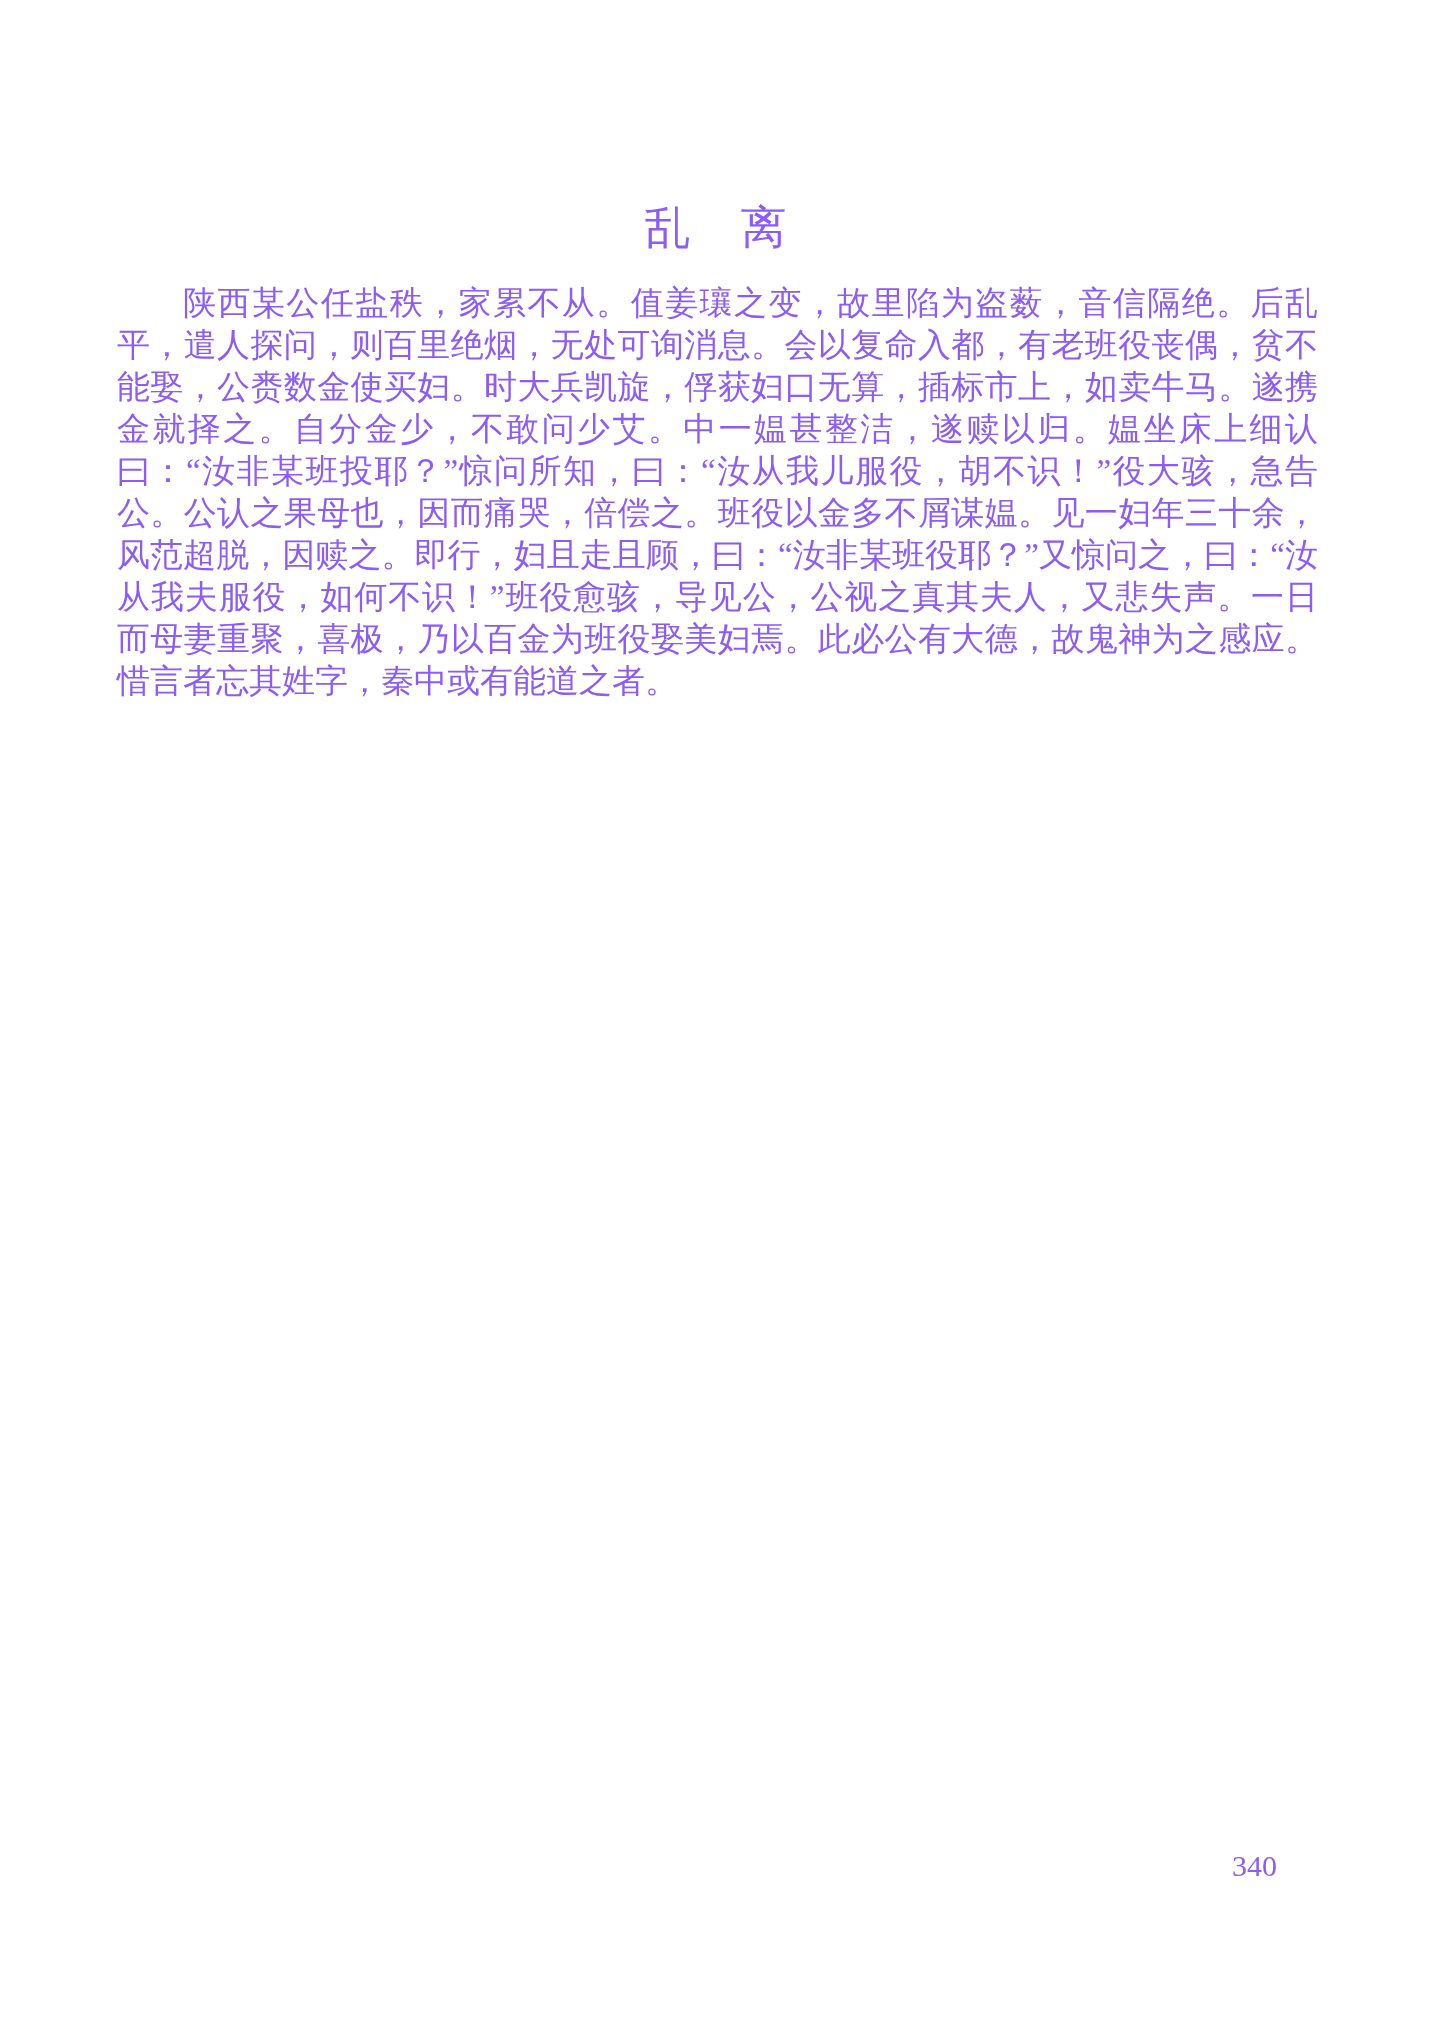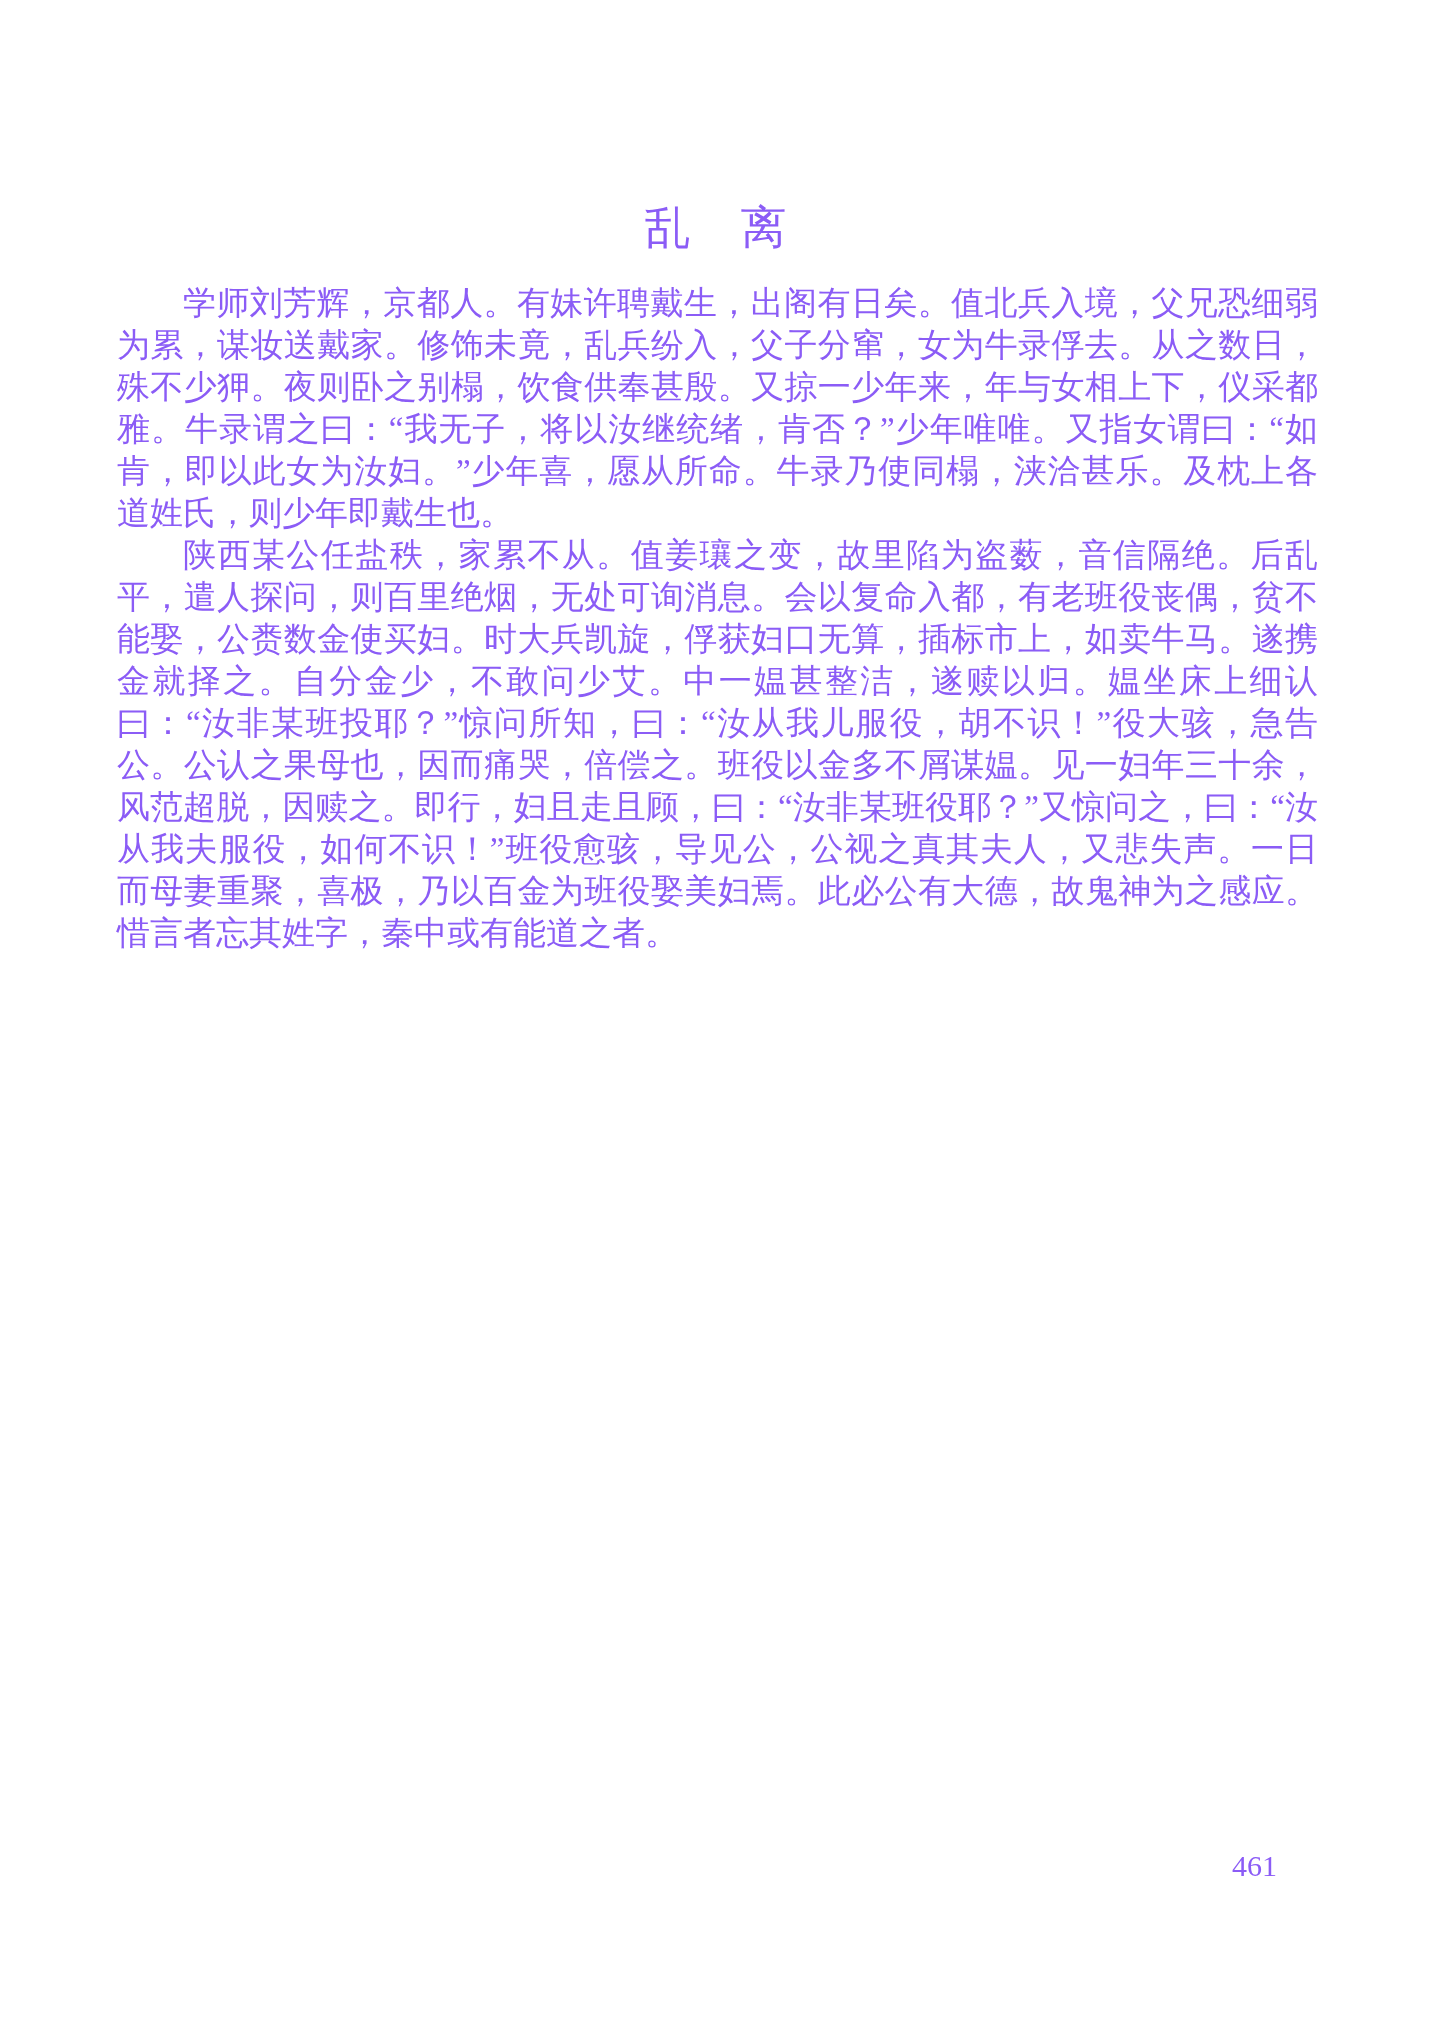--- a/index.html
+++ b/index.html
@@ -50,18 +50,17 @@
     line-height: 40px;
   }
 </style>
 </head>
 <body>
 
 <div class="page">
   <h1 class="title">乱　离</h1>
 
   <div class="content">
-    <p>学师刘芳辉，京都人。有妹许聘戴生，出阁有日矣。值北兵入境，父兄恐细弱为累，谋妆送戴家。修饰未竟，乱兵纷入，父子分窜，女为牛录俘去。从之数日，殊不少狎。夜则卧之别榻，饮食供奉甚殷。又掠一少年来，年与女相上下，仪采都雅。牛录谓之曰：“我无子，将以汝继统绪，肯否？”少年唯唯。又指女谓曰：“如肯，即以此女为汝妇。”少年喜，愿从所命。牛录乃使同榻，浃洽甚乐。及枕上各道姓氏，则少年即戴生也。</p>
     <p>陕西某公任盐秩，家累不从。值姜瓖之变，故里陷为盗薮，音信隔绝。后乱平，遣人探问，则百里绝烟，无处可询消息。会以复命入都，有老班役丧偶，贫不能娶，公赉数金使买妇。时大兵凯旋，俘获妇口无算，插标市上，如卖牛马。遂携金就择之。自分金少，不敢问少艾。中一媪甚整洁，遂赎以归。媪坐床上细认曰：“汝非某班投耶？”惊问所知，曰：“汝从我儿服役，胡不识！”役大骇，急告公。公认之果母也，因而痛哭，倍偿之。班役以金多不屑谋媪。见一妇年三十余，风范超脱，因赎之。即行，妇且走且顾，曰：“汝非某班役耶？”又惊问之，曰：“汝从我夫服役，如何不识！”班役愈骇，导见公，公视之真其夫人，又悲失声。一日而母妻重聚，喜极，乃以百金为班役娶美妇焉。此必公有大德，故鬼神为之感应。惜言者忘其姓字，秦中或有能道之者。</p>
   </div>
 
-  <div class="page-number">461</div>
+  <div class="page-number">340</div>
 </div>
 
 </body></html>

